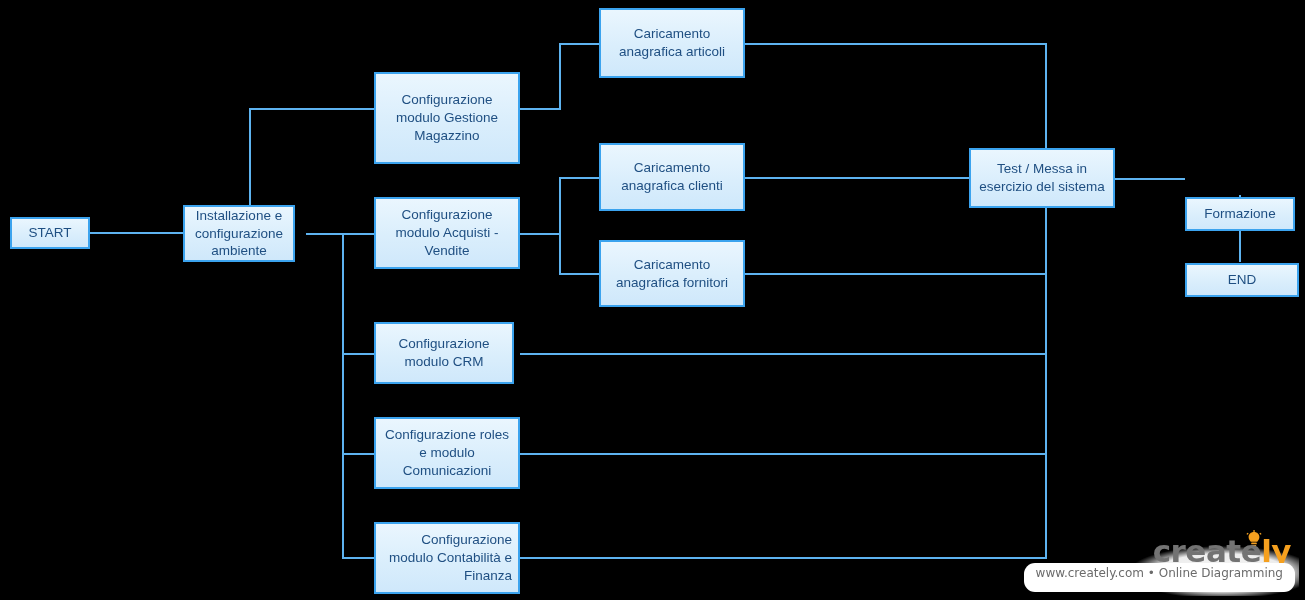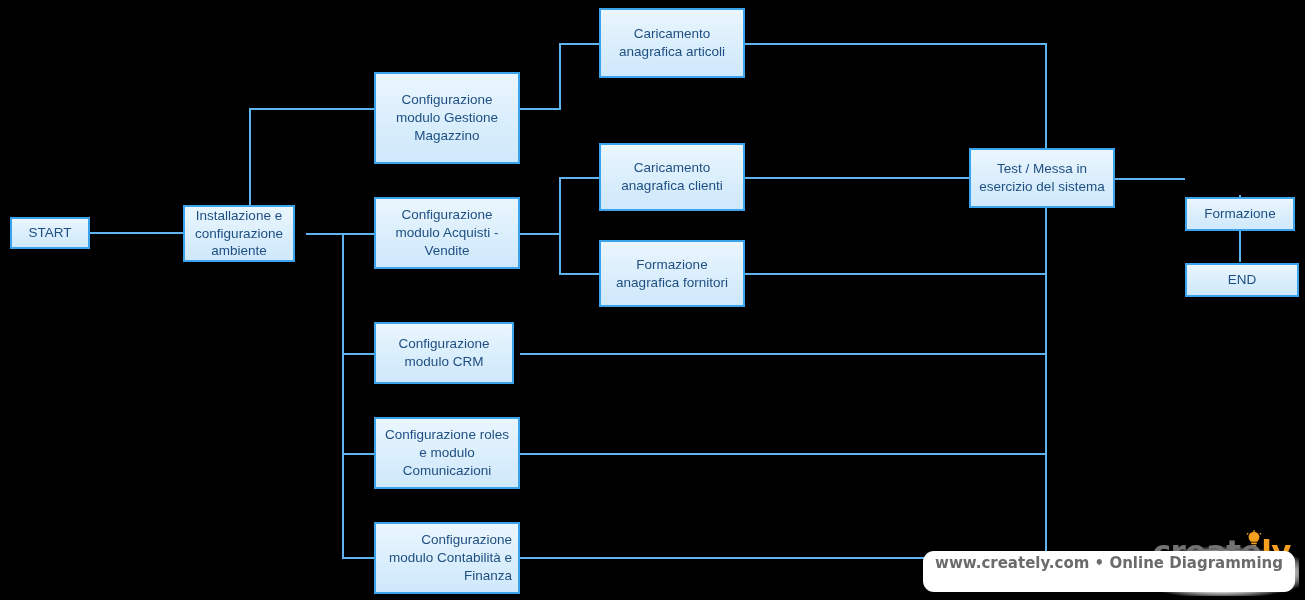--- a/index.html
+++ b/index.html
@@ -69,26 +69,25 @@
     top: -4px;
     width: 16px;
     height: 20px;
   }
   #wm-tagline {
     position: absolute;
     right: 4px;
     bottom: 4px;
     background: #ffffff;
     color: #6b6b6b;
-    font-size: 15px;
+    font-size: 12px;
     font-family: "DejaVu Sans", sans-serif;
-    padding: 3px 12px 20px 12px;
+    padding: 3px 12px 12px 12px;
     border-radius: 11px;
     white-space: nowrap;
-    font-weight: bold;
   }
   #wm-white-bg {
     position: absolute;
     left: 0; top: 0;
     width: 100%; height: 100%;
     background: radial-gradient(ellipse 120px 34px at 68% 62%, rgba(255,255,255,0.97) 0%, rgba(255,255,255,0.93) 55%, rgba(255,255,255,0) 78%);
     z-index: -1;
   }
 </style>
 </head>
@@ -145,21 +144,21 @@
       <div class="node" style="left: 374px; top: 522px; width: 146px; height: 72px; border-color: rgb(59, 163, 238); color: rgb(31, 79, 130); text-align: right;">
         <span class="label">Configurazione modulo Contabilità e Finanza</span>
       </div>
       <div class="node" style="left: 599px; top: 8px; width: 146px; height: 70px; border-color: rgb(59, 163, 238); color: rgb(31, 79, 130);">
         <span class="label">Caricamento anagrafica articoli</span>
       </div>
       <div class="node" style="left: 599px; top: 143px; width: 146px; height: 68px; border-color: rgb(59, 163, 238); color: rgb(31, 79, 130);">
         <span class="label">Caricamento anagrafica clienti</span>
       </div>
       <div class="node" style="left: 599px; top: 240px; width: 146px; height: 67px; border-color: rgb(59, 163, 238); color: rgb(31, 79, 130);">
-        <span class="label">Formazione anagrafica fornitori</span>
+        <span class="label">Caricamento anagrafica fornitori</span>
       </div>
       <div class="node" style="left: 969px; top: 148px; width: 146px; height: 60px; border-color: rgb(59, 163, 238); color: rgb(31, 79, 130);">
         <span class="label">Test / Messa in esercizio del sistema</span>
       </div>
       <div class="node" style="left: 1185px; top: 161px; width: 110px; height: 34px; border-color: rgb(59, 163, 238); color: rgb(31, 79, 130); margin-top: 36px;">
         <span class="label">Formazione</span>
       </div>
       <div class="node" style="left: 1185px; top: 263px; width: 114px; height: 34px; border-color: rgb(59, 163, 238); color: rgb(31, 79, 130); justify-content: flex-end;">
         <span class="label">END</span>
       </div>

